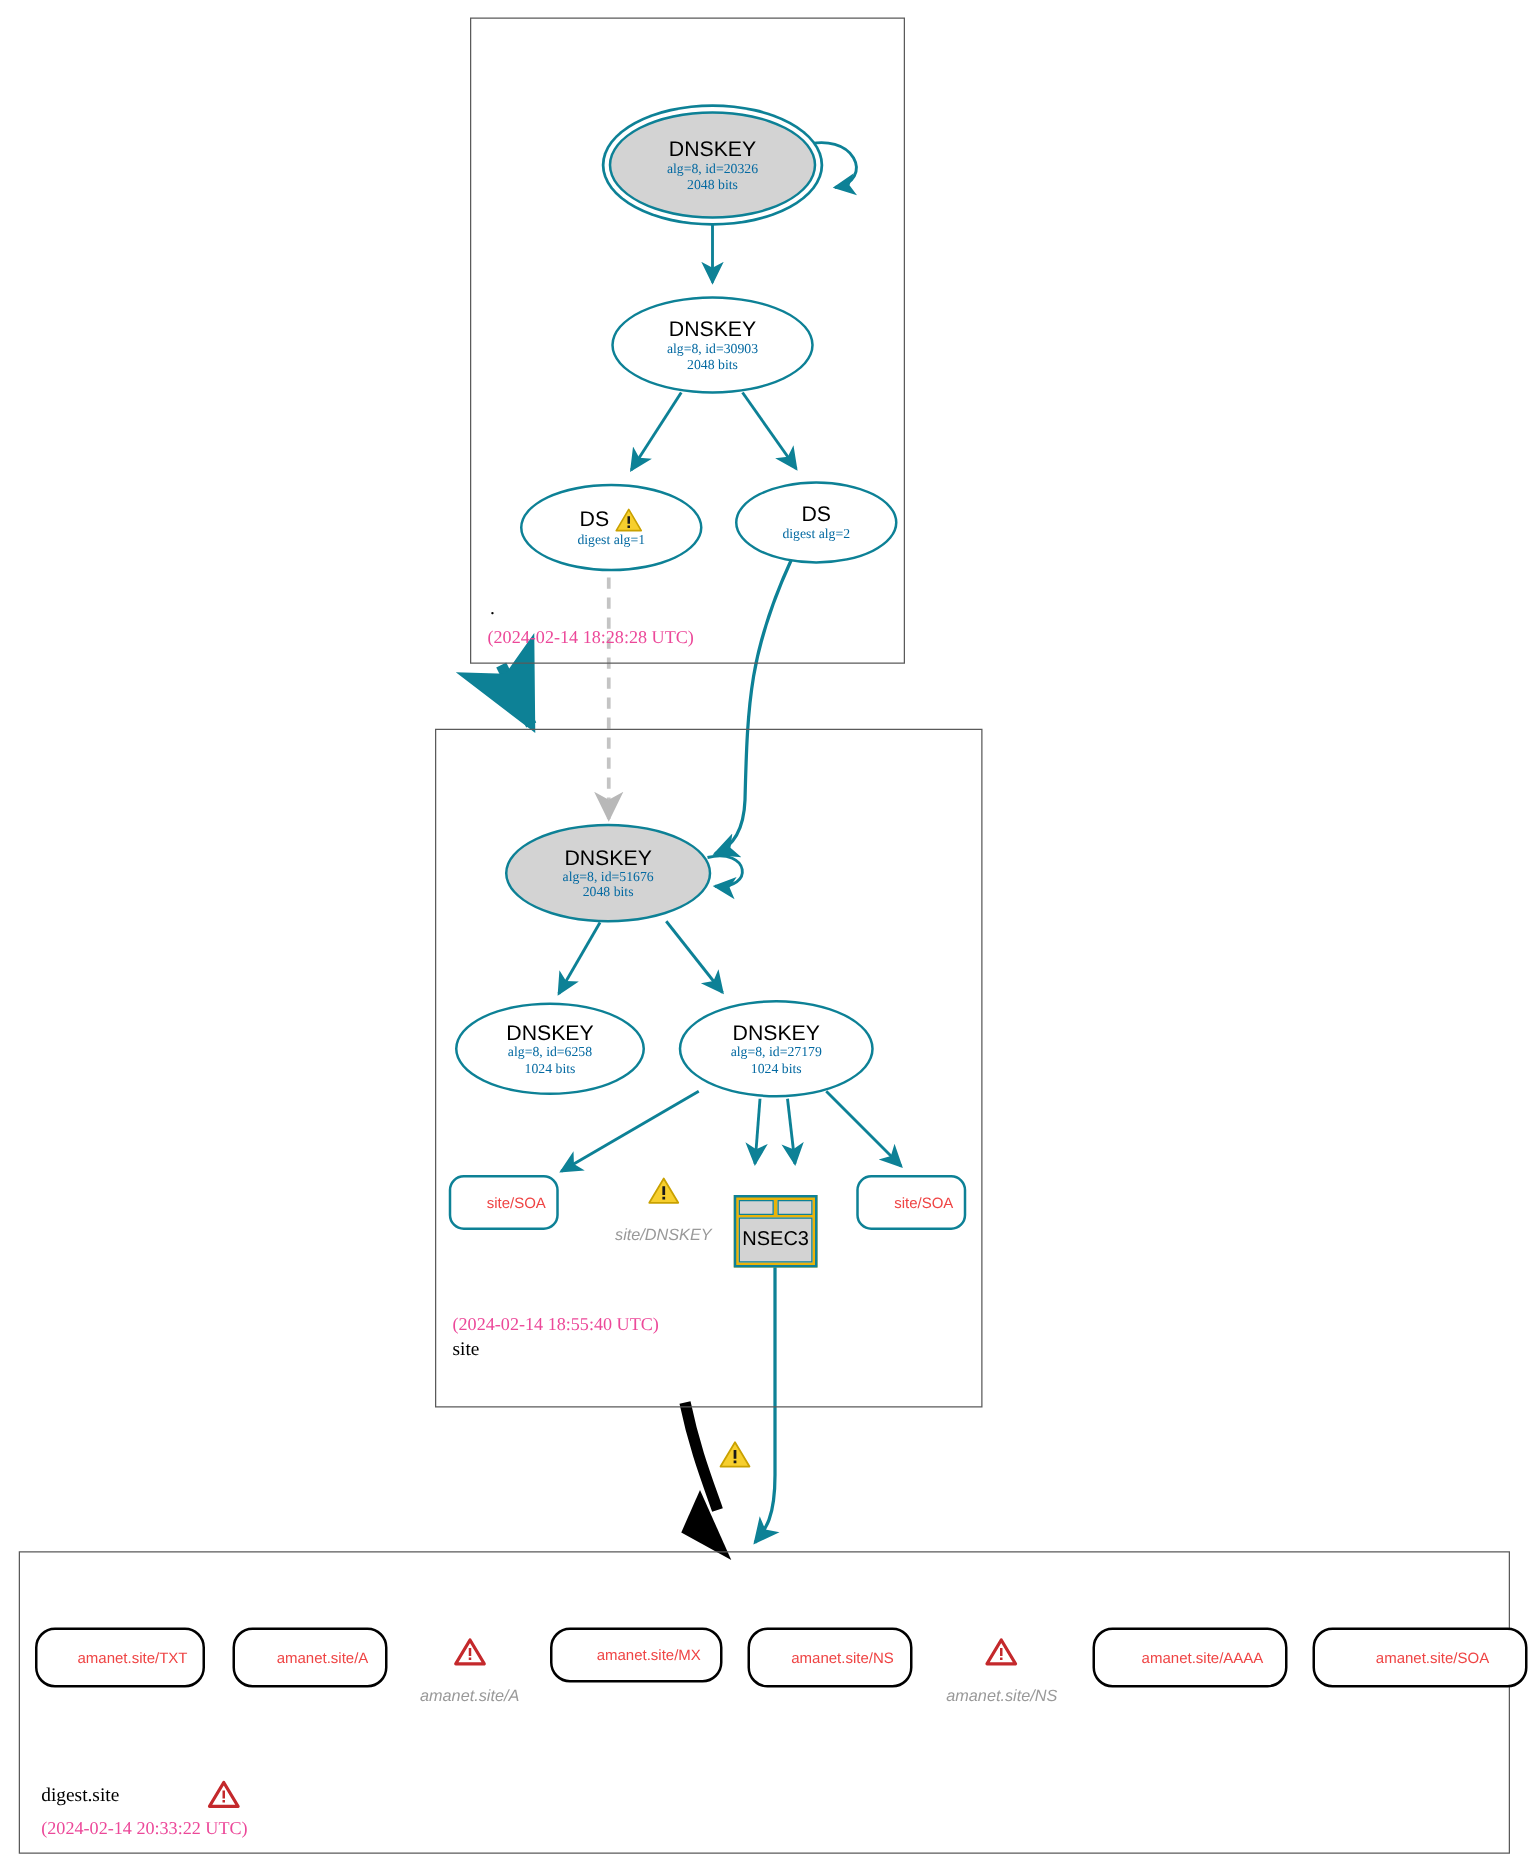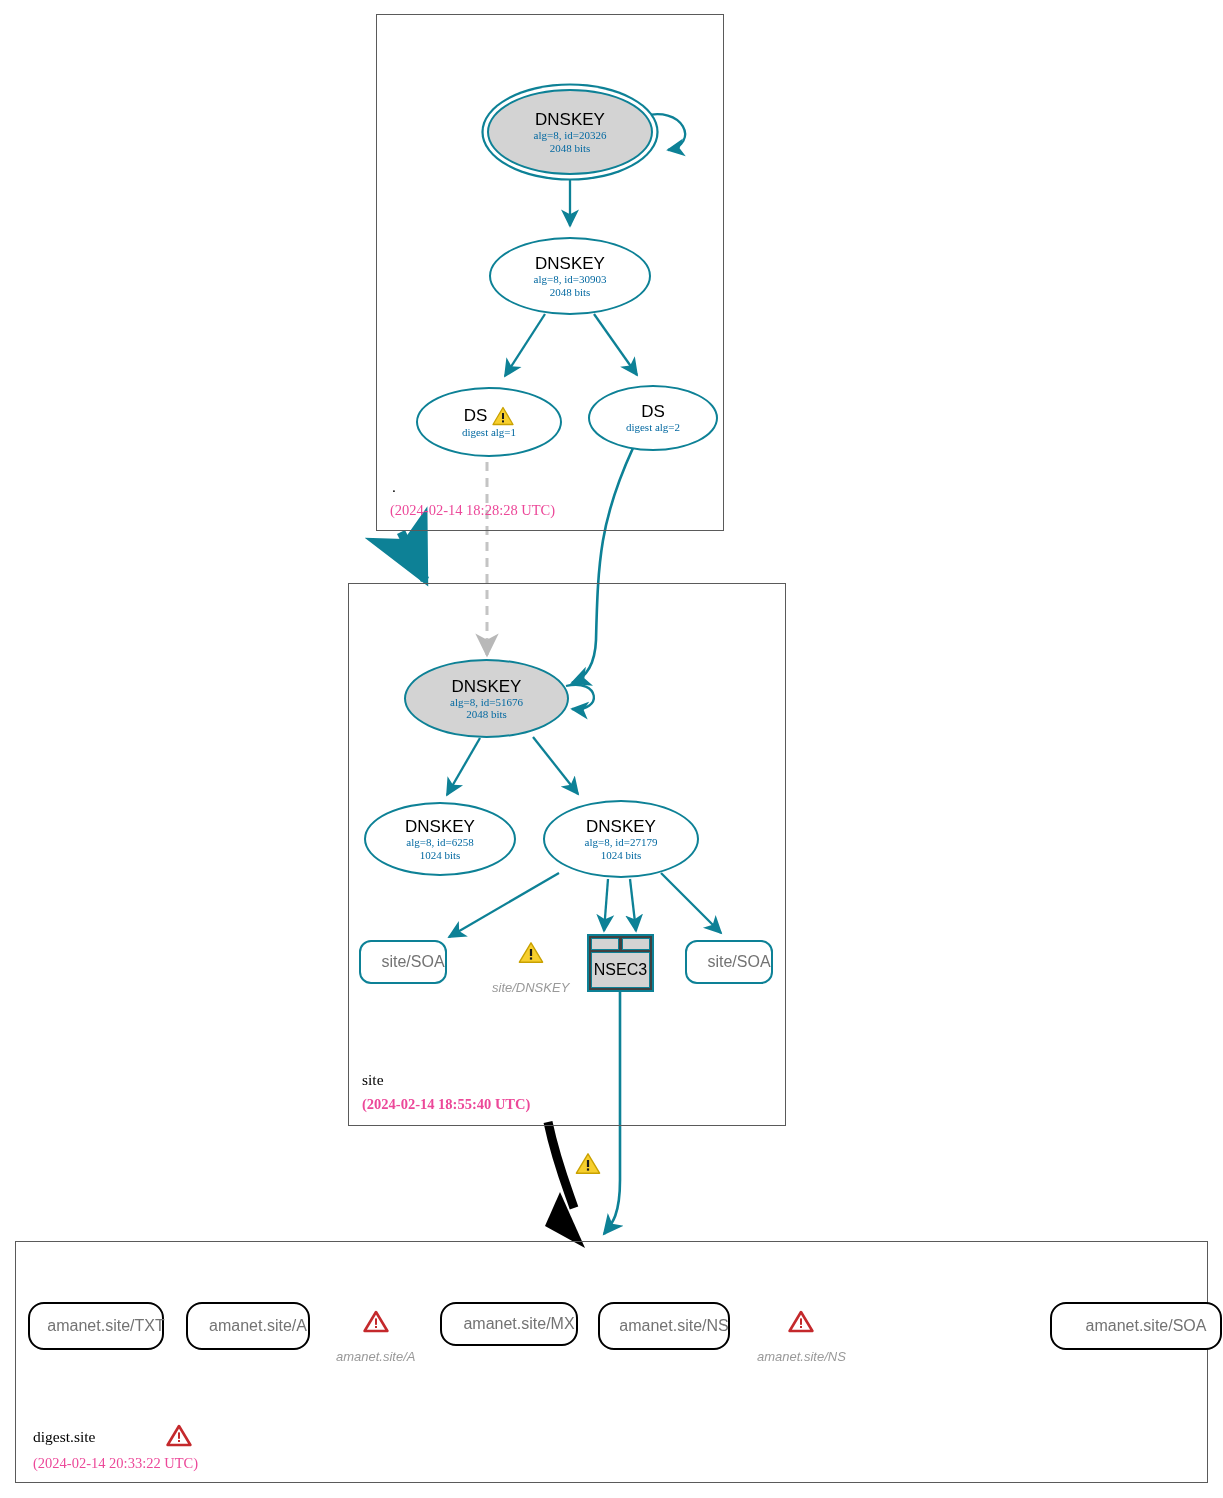--- a/index.html
+++ b/index.html
@@ -85,38 +85,39 @@
   .node-rrset {
     position: absolute;
     border: 2.2px solid #0d8196;
     border-radius: 12px;
     background: #ffffff;
     box-sizing: border-box;
     display: flex;
     align-items: center;
     justify-content: center;
     font-family: "Liberation Sans", sans-serif;
-    font-size: 16px;
-    color: #737373;
+    font-size: 12px;
+    color: #ef4444;
     white-space: nowrap;
     padding-left: 20px;
   }
   .node-rrset.black {
     border-color: #000000;
     border-width: 2px;
     border-radius: 16px;
   }
   
   .node-nsec3 {
     position: absolute;
     border: 2.4px solid #0d8196;
-    background: #404040;
+    background: #eab308;
     box-sizing: border-box;
     display: flex;
     flex-direction: column;
+    margin-top: 22px;
   }
   .nsec3-head {
     display: flex;
     height: 12px;
     flex: 0 0 auto;
     padding: 2px 2px 0 2px;
     gap: 3px;
   }
   .nsec3-cell {
     flex: 1;
@@ -268,21 +269,21 @@
     <div class="nt-sub">digest alg=1</div>
   </div>
 
   <div class="node-ellipse" style="left:588px; top:385px; width:130px; height:66px;">
     <div class="nt-title">DS</div>
     <div class="nt-sub">digest alg=2</div>
   </div>
 
   <div class="zone-box" style="left:348px; top:583px; width:438px; height:543px;"></div>
   <div class="zone-label" style="left:362px; top:1071px;">site</div>
-  <div class="zone-time" style="left:362px; top:1096px;font-weight:bold;">(2024-02-14 18:55:40 UTC)</div>
+  <div class="zone-time" style="left:362px; top:1052px;">(2024-02-14 18:55:40 UTC)</div>
 
   <div class="node-ellipse sep" style="left:404px; top:659px; width:165px; height:79px;">
     <div class="nt-title">DNSKEY</div>
     <div class="nt-sub">alg=8, id=51676</div>
     <div class="nt-sub">2048 bits</div>
   </div>
 
   <div class="node-ellipse" style="left:364px; top:802px; width:152px; height:74px;">
     <div class="nt-title">DNSKEY</div>
     <div class="nt-sub">alg=8, id=6258</div>
@@ -364,16 +365,17 @@
     <span class="tri">
       <svg class="icon" width="26" height="23" viewBox="0 0 26 23">
         <path d="M13,2 L24.4,21 L1.6,21 Z" fill="#ffffff" stroke="#c4292c" stroke-width="2.6" stroke-linejoin="round"></path>
         <rect x="12" y="8.4" width="2" height="6.4" fill="#c4292c"></rect>
         <rect x="12" y="16" width="2" height="2" fill="#c4292c"></rect>
       </svg>
     </span>
     <span class="marker-label">amanet.site/NS</span>
   </div>
 
+  <div class="node-rrset black" style="left:874px; top:1302px; width:156px; height:48px;">amanet.site/AAAA</div>
 
   <div class="node-rrset black" style="left:1050px; top:1302px; width:172px; height:48px;">amanet.site/SOA</div>
 
 </div>
 
 </body></html>

